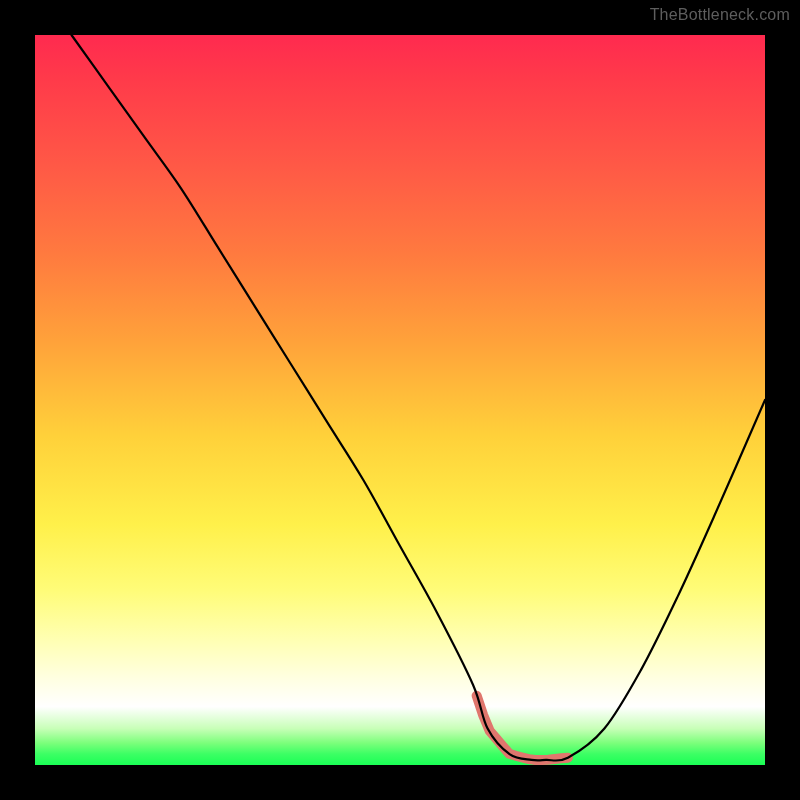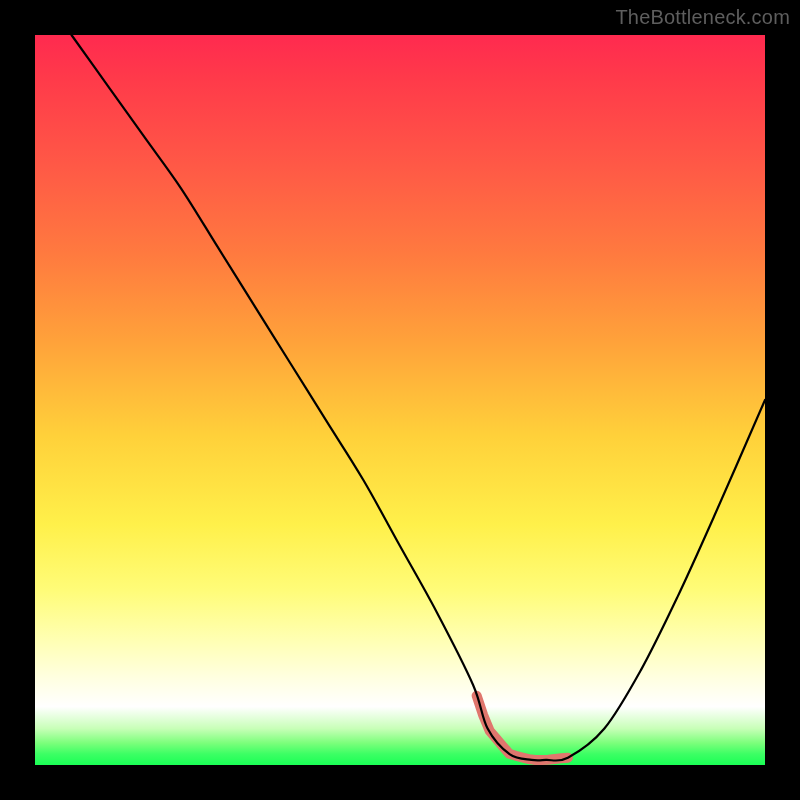--- a/index.html
+++ b/index.html
@@ -8,21 +8,21 @@
     position: relative;
     width: 800px;
     height: 800px;
     background: #000;
   }
   .watermark {
     position: absolute;
     top: 6px;
     right: 10px;
     font-family: Arial, Helvetica, sans-serif;
-    font-size: 20px;
+    font-size: 16px;
     font-weight: 400;
     color: #5e5e5e;
     letter-spacing: 0.2px;
   }
   .plot-area {
     position: absolute;
     left: 35px;
     top: 35px;
     width: 730px;
     height: 730px;

